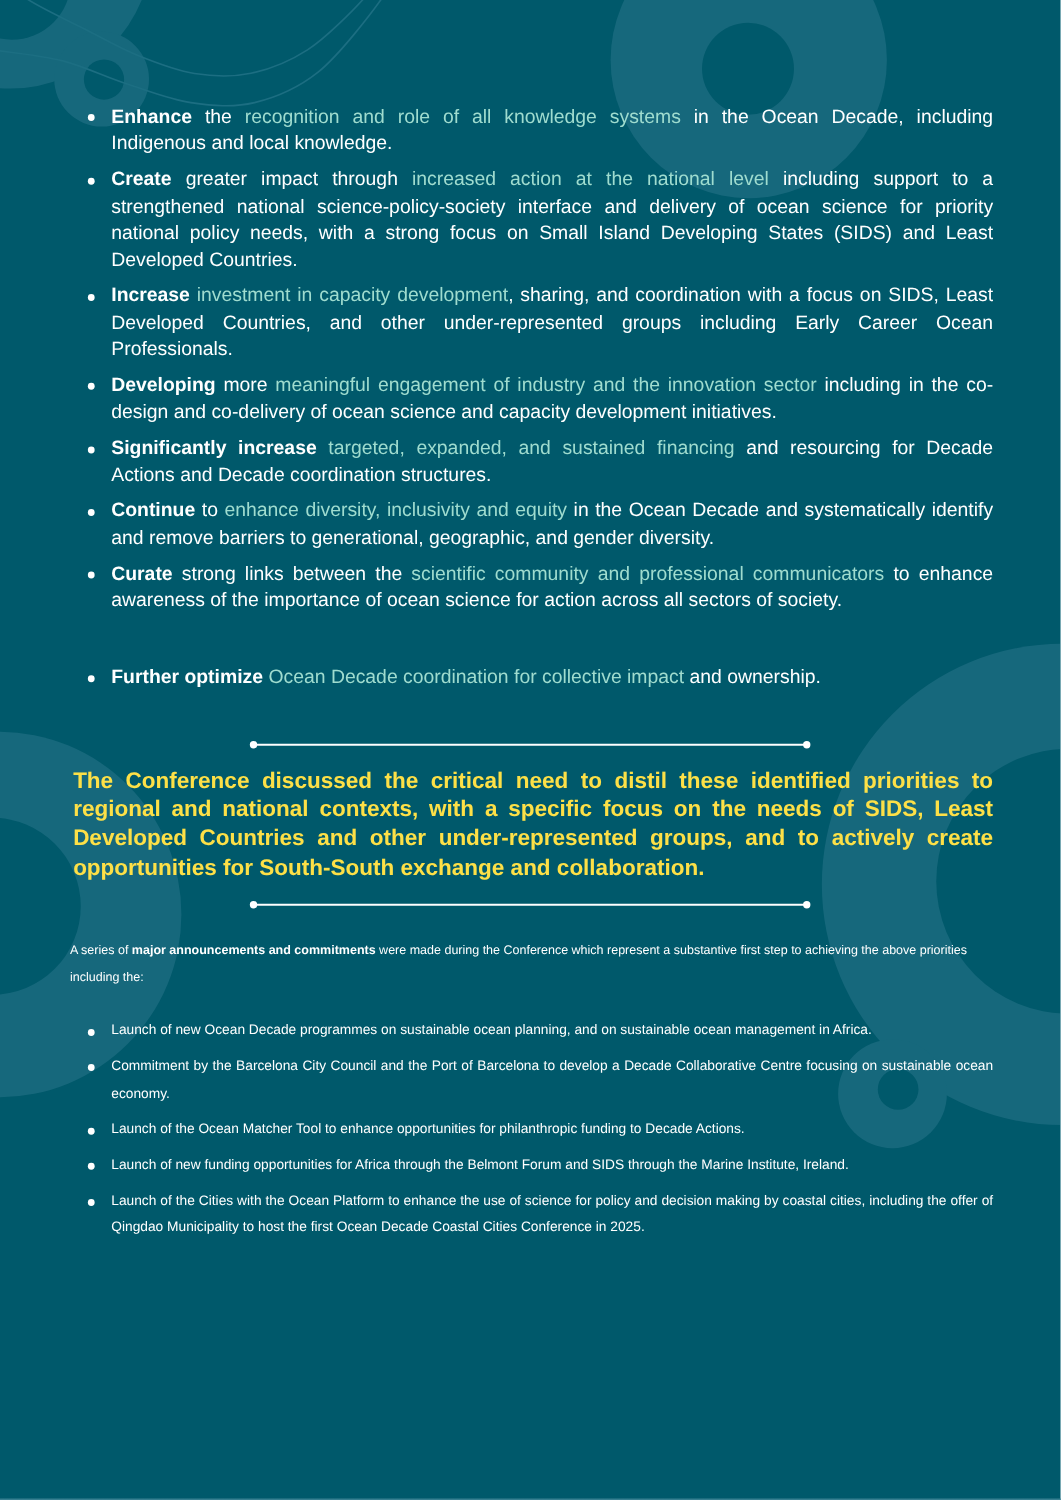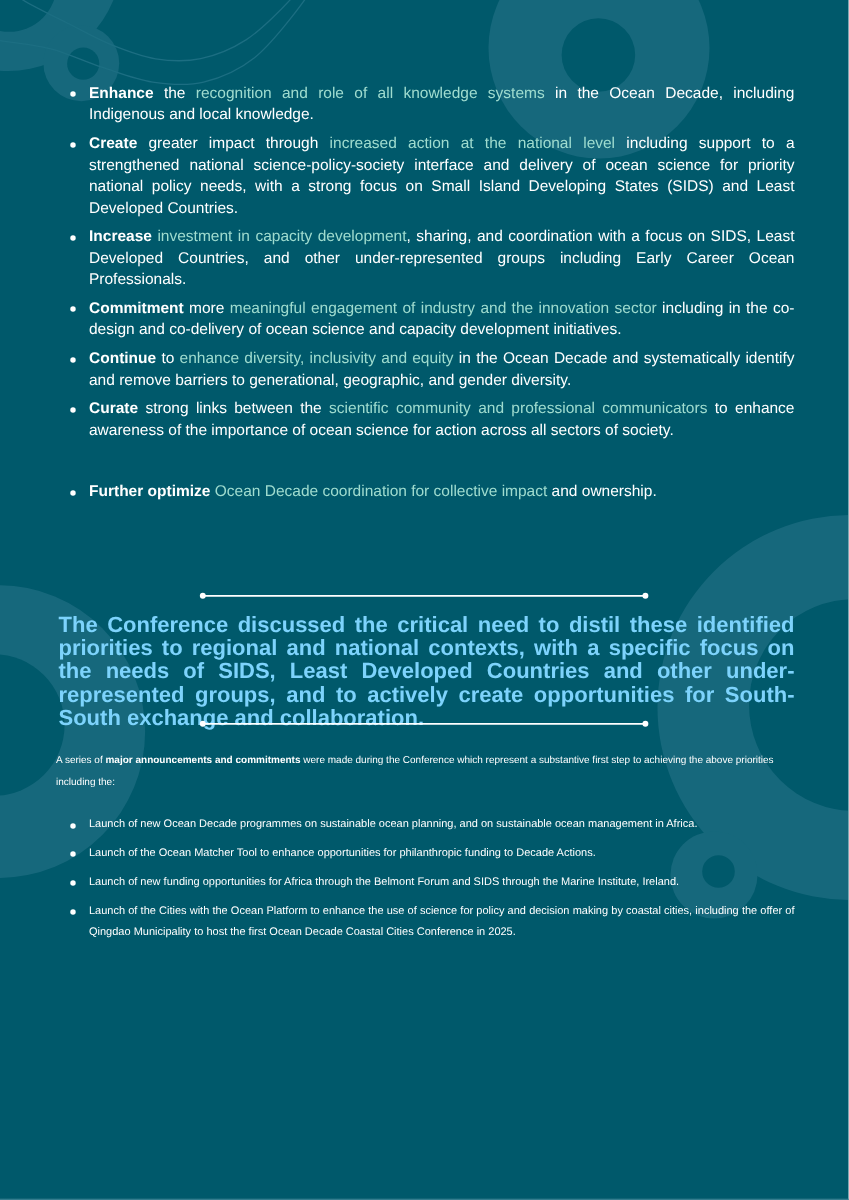--- a/index.html
+++ b/index.html
@@ -29,21 +29,21 @@
   .dot{position:absolute;left:-22.5px;top:5.4px;width:12px;height:12px;}
   .dot svg{display:block;}
   .pitem b{font-weight:bold;}
   .hl{color:#9fdccf;}
 
   .rule{position:absolute;left:196px;width:456px;height:12px;overflow:visible;}
   #rule1{top:589.75px;}
   #rule2{top:718.05px;}
   .rule svg{display:block;}
 
-  .bigpara{position:absolute;color:#7dd3fc;font-weight:bold;font-size:22px;
+  .bigpara{position:absolute;color:#fde047;font-weight:bold;font-size:18px;
     line-height:23.27px;text-align:justify;left:58.5px;top:612.9px;width:736px;}
   .intro{position:absolute;color:#fff;font-size:10px;line-height:21.45px;
     left:56px;top:750.4px;width:738px;}
   .intro b{font-weight:bold;}
 
   .alist{list-style:none;margin:0;padding:0;position:absolute;left:89px;top:814.3px;width:705.5px;}
   .aitem{position:relative;color:#ffffff;
     font-size:11px;line-height:21.45px;text-align:justify;
     margin-bottom:7.3px;}
   .aitem:last-child{margin-bottom:0;}
@@ -118,21 +118,26 @@
           </span><b>Create</b><span> greater impact through </span><span class="hl">increased action at the national level</span><span> including support to a strengthened national science-policy-society interface and delivery of ocean science for priority national policy needs, with a strong focus on Small Island Developing States (SIDS) and Least Developed Countries.</span></li>
         <li class="pitem"><span class="dot">
             <svg width="12" height="12" viewBox="0 0 12 12">
               <circle cx="6" cy="6" r="2.72" fill="#ffffff"></circle>
             </svg>
           </span><b>Increase</b><span> </span><span class="hl">investment in capacity development</span><span>, sharing, and coordination with a focus on SIDS, Least Developed Countries, and other under-represented groups including Early Career Ocean Professionals.</span></li>
         <li class="pitem"><span class="dot">
             <svg width="12" height="12" viewBox="0 0 12 12">
               <circle cx="6" cy="6" r="2.72" fill="#ffffff"></circle>
             </svg>
-          </span><b>Commitment</b><span> more </span><span class="hl">meaningful engagement of industry and the innovation sector</span><span> including in the co-design and co-delivery of ocean science and capacity development initiatives.</span></li>
+          </span><b>Developing</b><span> more </span><span class="hl">meaningful engagement of industry and the innovation sector</span><span> including in the co-design and co-delivery of ocean science and capacity development initiatives.</span></li>
+        <li class="pitem"><span class="dot">
+            <svg width="12" height="12" viewBox="0 0 12 12">
+              <circle cx="6" cy="6" r="2.72" fill="#ffffff"></circle>
+            </svg>
+          </span><b>Significantly increase</b><span> </span><span class="hl">targeted, expanded, and sustained financing</span><span> and resourcing for Decade Actions and Decade coordination structures.</span></li>
         <li class="pitem"><span class="dot">
             <svg width="12" height="12" viewBox="0 0 12 12">
               <circle cx="6" cy="6" r="2.72" fill="#ffffff"></circle>
             </svg>
           </span><b>Continue</b><span> to </span><span class="hl">enhance diversity, inclusivity and equity</span><span> in the Ocean Decade and systematically identify and remove barriers to generational, geographic, and gender diversity.</span></li>
         <li class="pitem"><span class="dot">
             <svg width="12" height="12" viewBox="0 0 12 12">
               <circle cx="6" cy="6" r="2.72" fill="#ffffff"></circle>
             </svg>
           </span><b>Curate</b><span> strong links between the </span><span class="hl">scientific community and professional communicators</span><span> to enhance awareness of the importance of ocean science for action across all sectors of society.</span></li>
@@ -166,20 +171,25 @@
     <ul class="alist" id="alist">
         <li class="aitem"><span class="dot">
             <svg width="12" height="12" viewBox="0 0 12 12">
               <circle cx="6" cy="6" r="2.72" fill="#ffffff"></circle>
             </svg>
           </span><span>Launch of new Ocean Decade programmes on sustainable ocean planning, and on sustainable ocean management in Africa.</span></li>
         <li class="aitem"><span class="dot">
             <svg width="12" height="12" viewBox="0 0 12 12">
               <circle cx="6" cy="6" r="2.72" fill="#ffffff"></circle>
             </svg>
+          </span><span>Commitment by the Barcelona City Council and the Port of Barcelona to develop a Decade Collaborative Centre focusing on sustainable ocean economy.</span></li>
+        <li class="aitem"><span class="dot">
+            <svg width="12" height="12" viewBox="0 0 12 12">
+              <circle cx="6" cy="6" r="2.72" fill="#ffffff"></circle>
+            </svg>
           </span><span>Launch of the Ocean Matcher Tool to enhance opportunities for philanthropic funding to Decade Actions.</span></li>
         <li class="aitem"><span class="dot">
             <svg width="12" height="12" viewBox="0 0 12 12">
               <circle cx="6" cy="6" r="2.72" fill="#ffffff"></circle>
             </svg>
           </span><span>Launch of new funding opportunities for Africa through the Belmont Forum and SIDS through the Marine Institute, Ireland.</span></li>
         <li class="aitem"><span class="dot">
             <svg width="12" height="12" viewBox="0 0 12 12">
               <circle cx="6" cy="6" r="2.72" fill="#ffffff"></circle>
             </svg>

